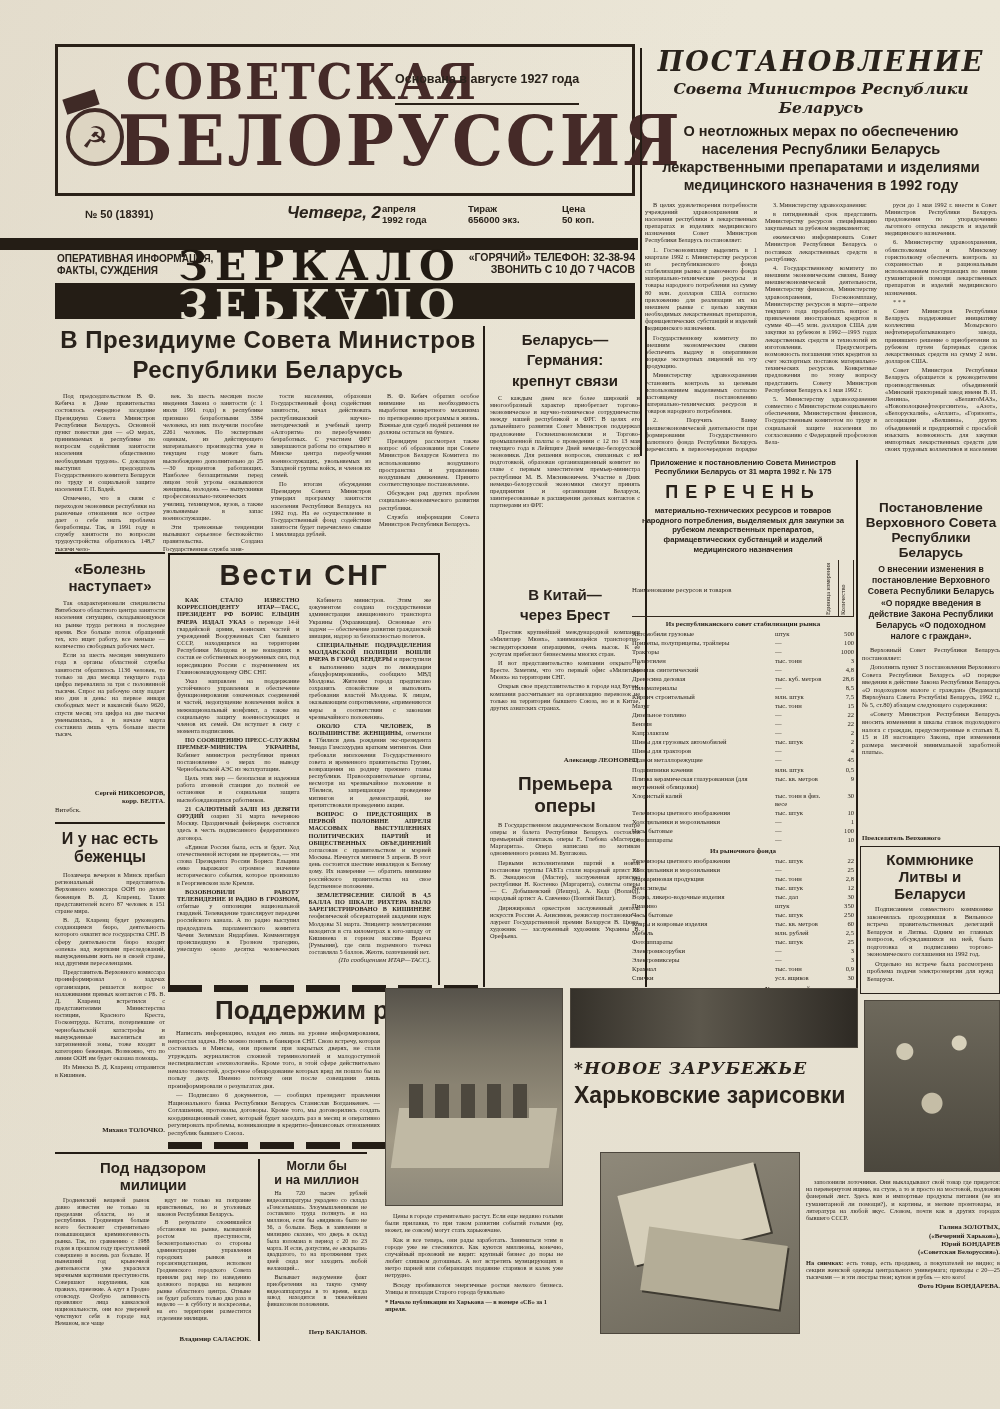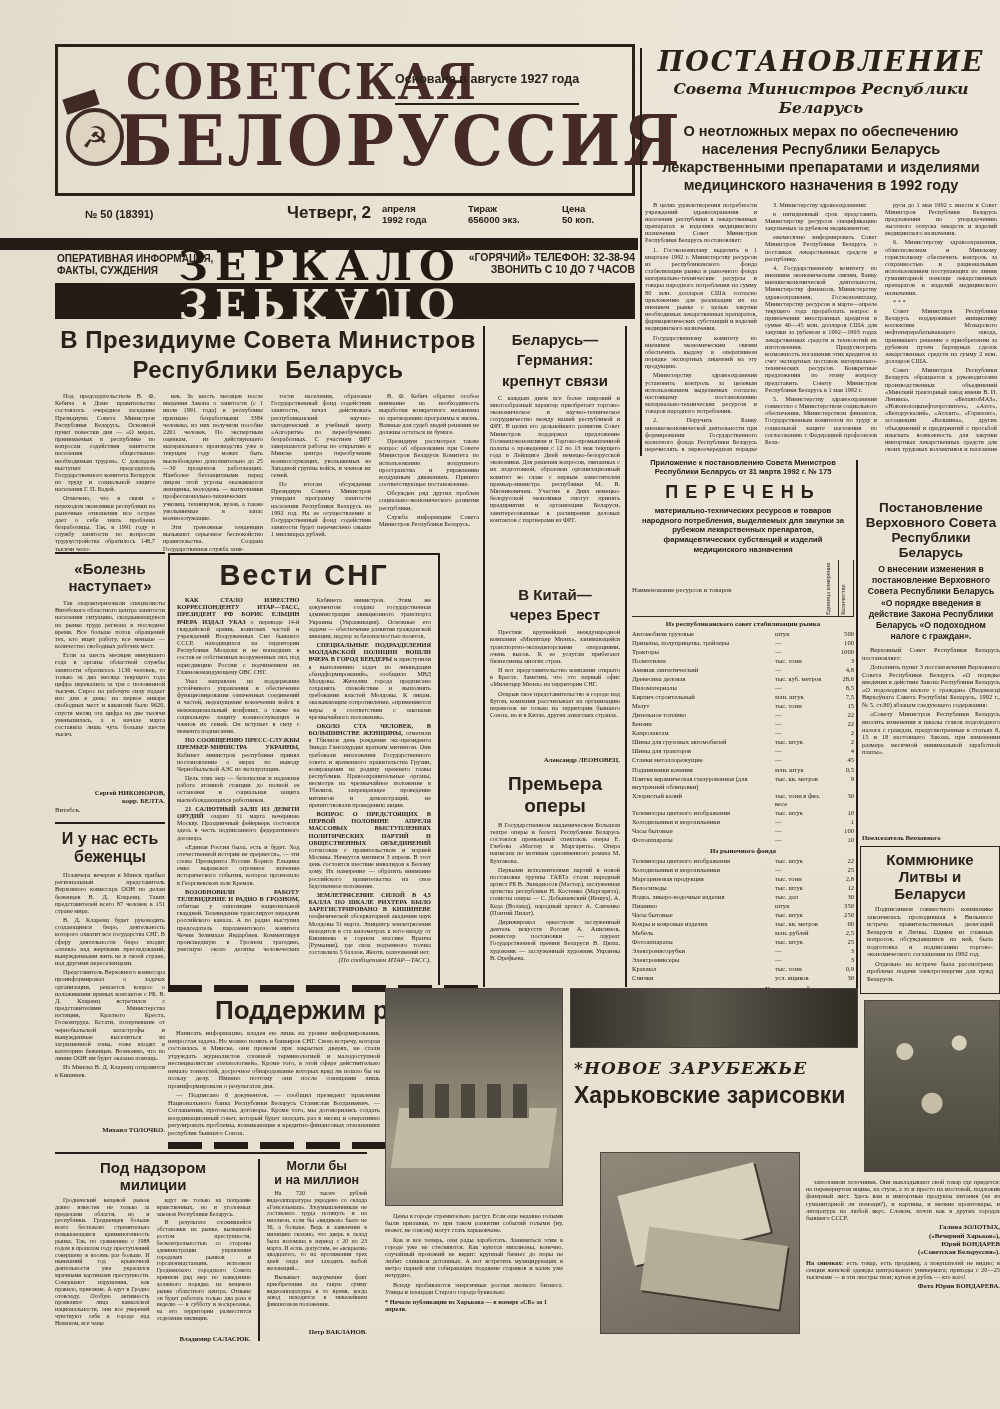--- a/index.html
+++ b/index.html
@@ -64,21 +64,21 @@
     <div class="medal-ribbon abs" style="left:4px;top:2px;"></div>
     <div class="medal abs" style="left:6px;top:16px;">
         <span>☭</span>
       </div>
   </div>
   <div class="abs mast-t" style="left:126px;top:54px;font-size:45px;">СОВЕТСКАЯ</div>
   <div class="abs mast-t" style="left:118px;top:100px;font-size:64px;letter-spacing:3px;">БЕЛОРУССИЯ</div>
   <div class="abs sans b founded" style="left:395px;top:72px;">Основана в августе 1927 года</div>
 
   <div class="abs sans b" style="left:85px;top:208px;font-size:11px;">№ 50 (18391)</div>
-  <div class="abs sans b" style="left:287px;top:203px;font-size:17px;">Четверг, 2</div>
+  <div class="abs sans b" style="left:287px;top:203px;font-size:17px;font-style:italic;">Четверг, 2</div>
   <div class="abs sans b" style="left:382px;top:203px;width:52px;font-size:9.5px;line-height:1.2;">апреля 1992 года</div>
   <div class="abs sans b" style="left:468px;top:203px;font-size:9.5px;">Тираж</div>
   <div class="abs sans b" style="left:468px;top:214px;font-size:9.5px;">656000 экз.</div>
   <div class="abs sans b" style="left:562px;top:203px;font-size:9.5px;">Цена</div>
   <div class="abs sans b" style="left:562px;top:214px;font-size:9.5px;">50 коп.</div>
 
   <div class="abs rule" style="left:0;top:238px;width:638px;height:12px;"></div>
 
   <div class="abs clip" style="left:645px;top:46px;width:352px;height:412px;">
     <div class="post-kick ctr">ПОСТАНОВЛЕНИЕ</div>
@@ -134,21 +134,21 @@
       <p class="just">тости населения, образован Государственный фонд содействия занятости, начал действовать республиканский научно-методический и учебный центр «Алгоритм» по переобучению безработных. С участием ФРГ завершаются работы по открытию в Минске центра переобучения военнослужащих, увольняемых из Западной группы войск, и членов их семей.</p>
       <p class="just">По итогам обсуждения Президиум Совета Министров утвердил программу занятости населения Республики Беларусь на 1992 год. На ее осуществление в Государственный фонд содействия занятости будет перечислено свыше 1 миллиарда рублей.</p>
     </div>
   <div class="abs t63 clip" style="left:379px;top:392px;width:100px;height:160px;">
       <p class="just">В. Ф. Кебич обратил особое внимание на необходимость выработки конкретного механизма по претворению программы в жизнь. Важные для судеб людей решения не должны остаться на бумаге.</p>
       <p class="just">Президиум рассмотрел также вопрос об образовании при Совете Министров Беларуси Комитета по использованию воздушного пространства и управлению воздушным движением. Принято соответствующее постановление.</p>
       <p class="just">Обсужден ряд других проблем социально-экономического развития республики.</p>
       <p class="just">Служба информации Совета Министров Республики Беларусь.</p>
     </div>
 
-  <div class="abs clip" style="left:483px;top:326px;width:144px;height:661px;border-left:2px solid #241d15;border-right:2px solid #241d15;padding:4px 5px;">
+  <div class="abs clip" style="left:483px;top:326px;width:164px;height:661px;border-left:2px solid #241d15;border-right:2px solid #241d15;padding:4px 5px;">
     <div class="sans b h-side ctr">Беларусь—</div>
     <div class="sans b h-side ctr">Германия:</div>
     <div class="sans b h-side ctr">крепнут связи</div>
     <div class="t63 clip" style="height:166px;margin-top:3px;">
         <p class="just">С каждым днем все более широкий и многообразный характер приобретает торгово-экономическое и научно-техническое сотрудничество между нашей республикой и ФРГ. В целях его дальнейшего развития Совет Министров поддержал предложение Госвнешэкономсвязи и Торгово-промышленной палаты о проведении с 12 по 13 мая текущего года в Лейпциге Дней немецко-белорусской экономики. Для решения вопросов, связанных с их подготовкой, образован организационный комитет во главе с первым заместителем премьер-министра республики М. В. Мясниковичем. Участие в Днях немецко-белорусской экономики смогут принять предприятия и организации Беларуси, заинтересованные в расширении деловых контактов с партнерами из ФРГ.</p>
       </div>
     <div class="sans b h-side ctr" style="margin-top:25px;">В Китай—</div>
     <div class="sans b h-side ctr">через Брест</div>
     <div class="t63 clip" style="height:128px;margin-top:3px;">
         <p class="just">Престиж крупнейшей международной компании «Милитцер Мюнх», занимающейся транспортно-экспедиторскими операциями, очень высок. К ее услугам прибегают бизнесмены многих стран.</p>

